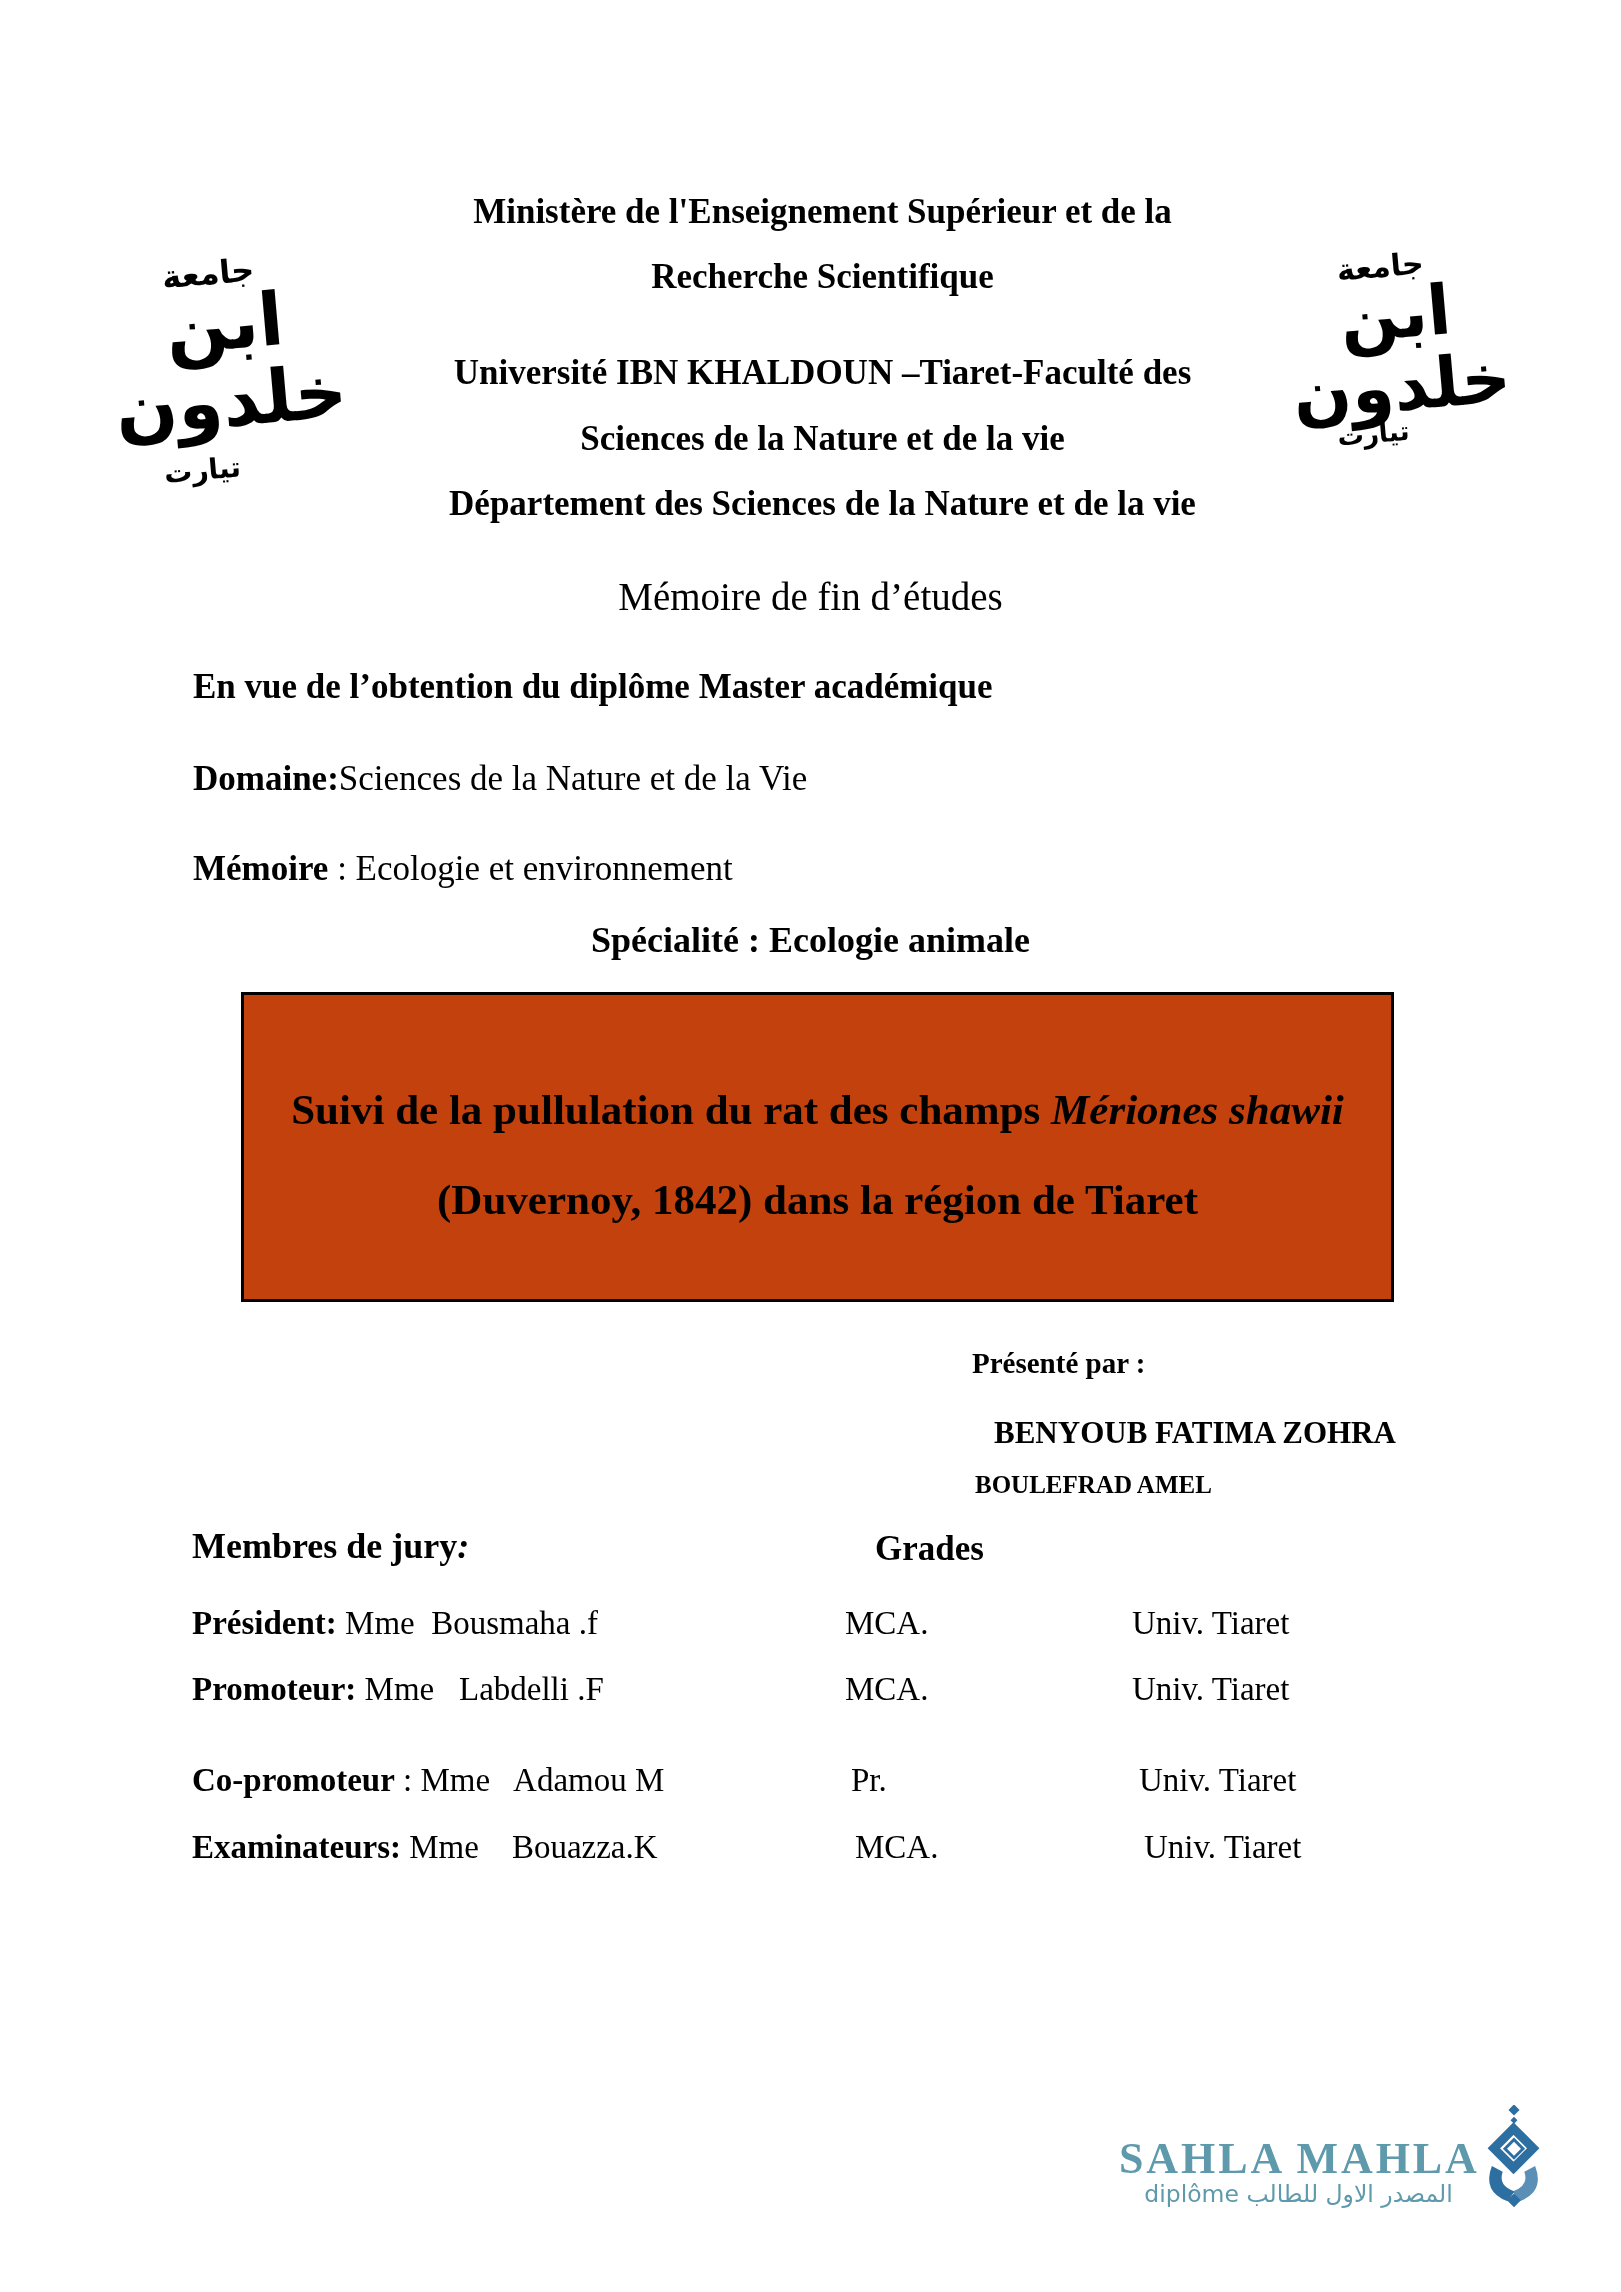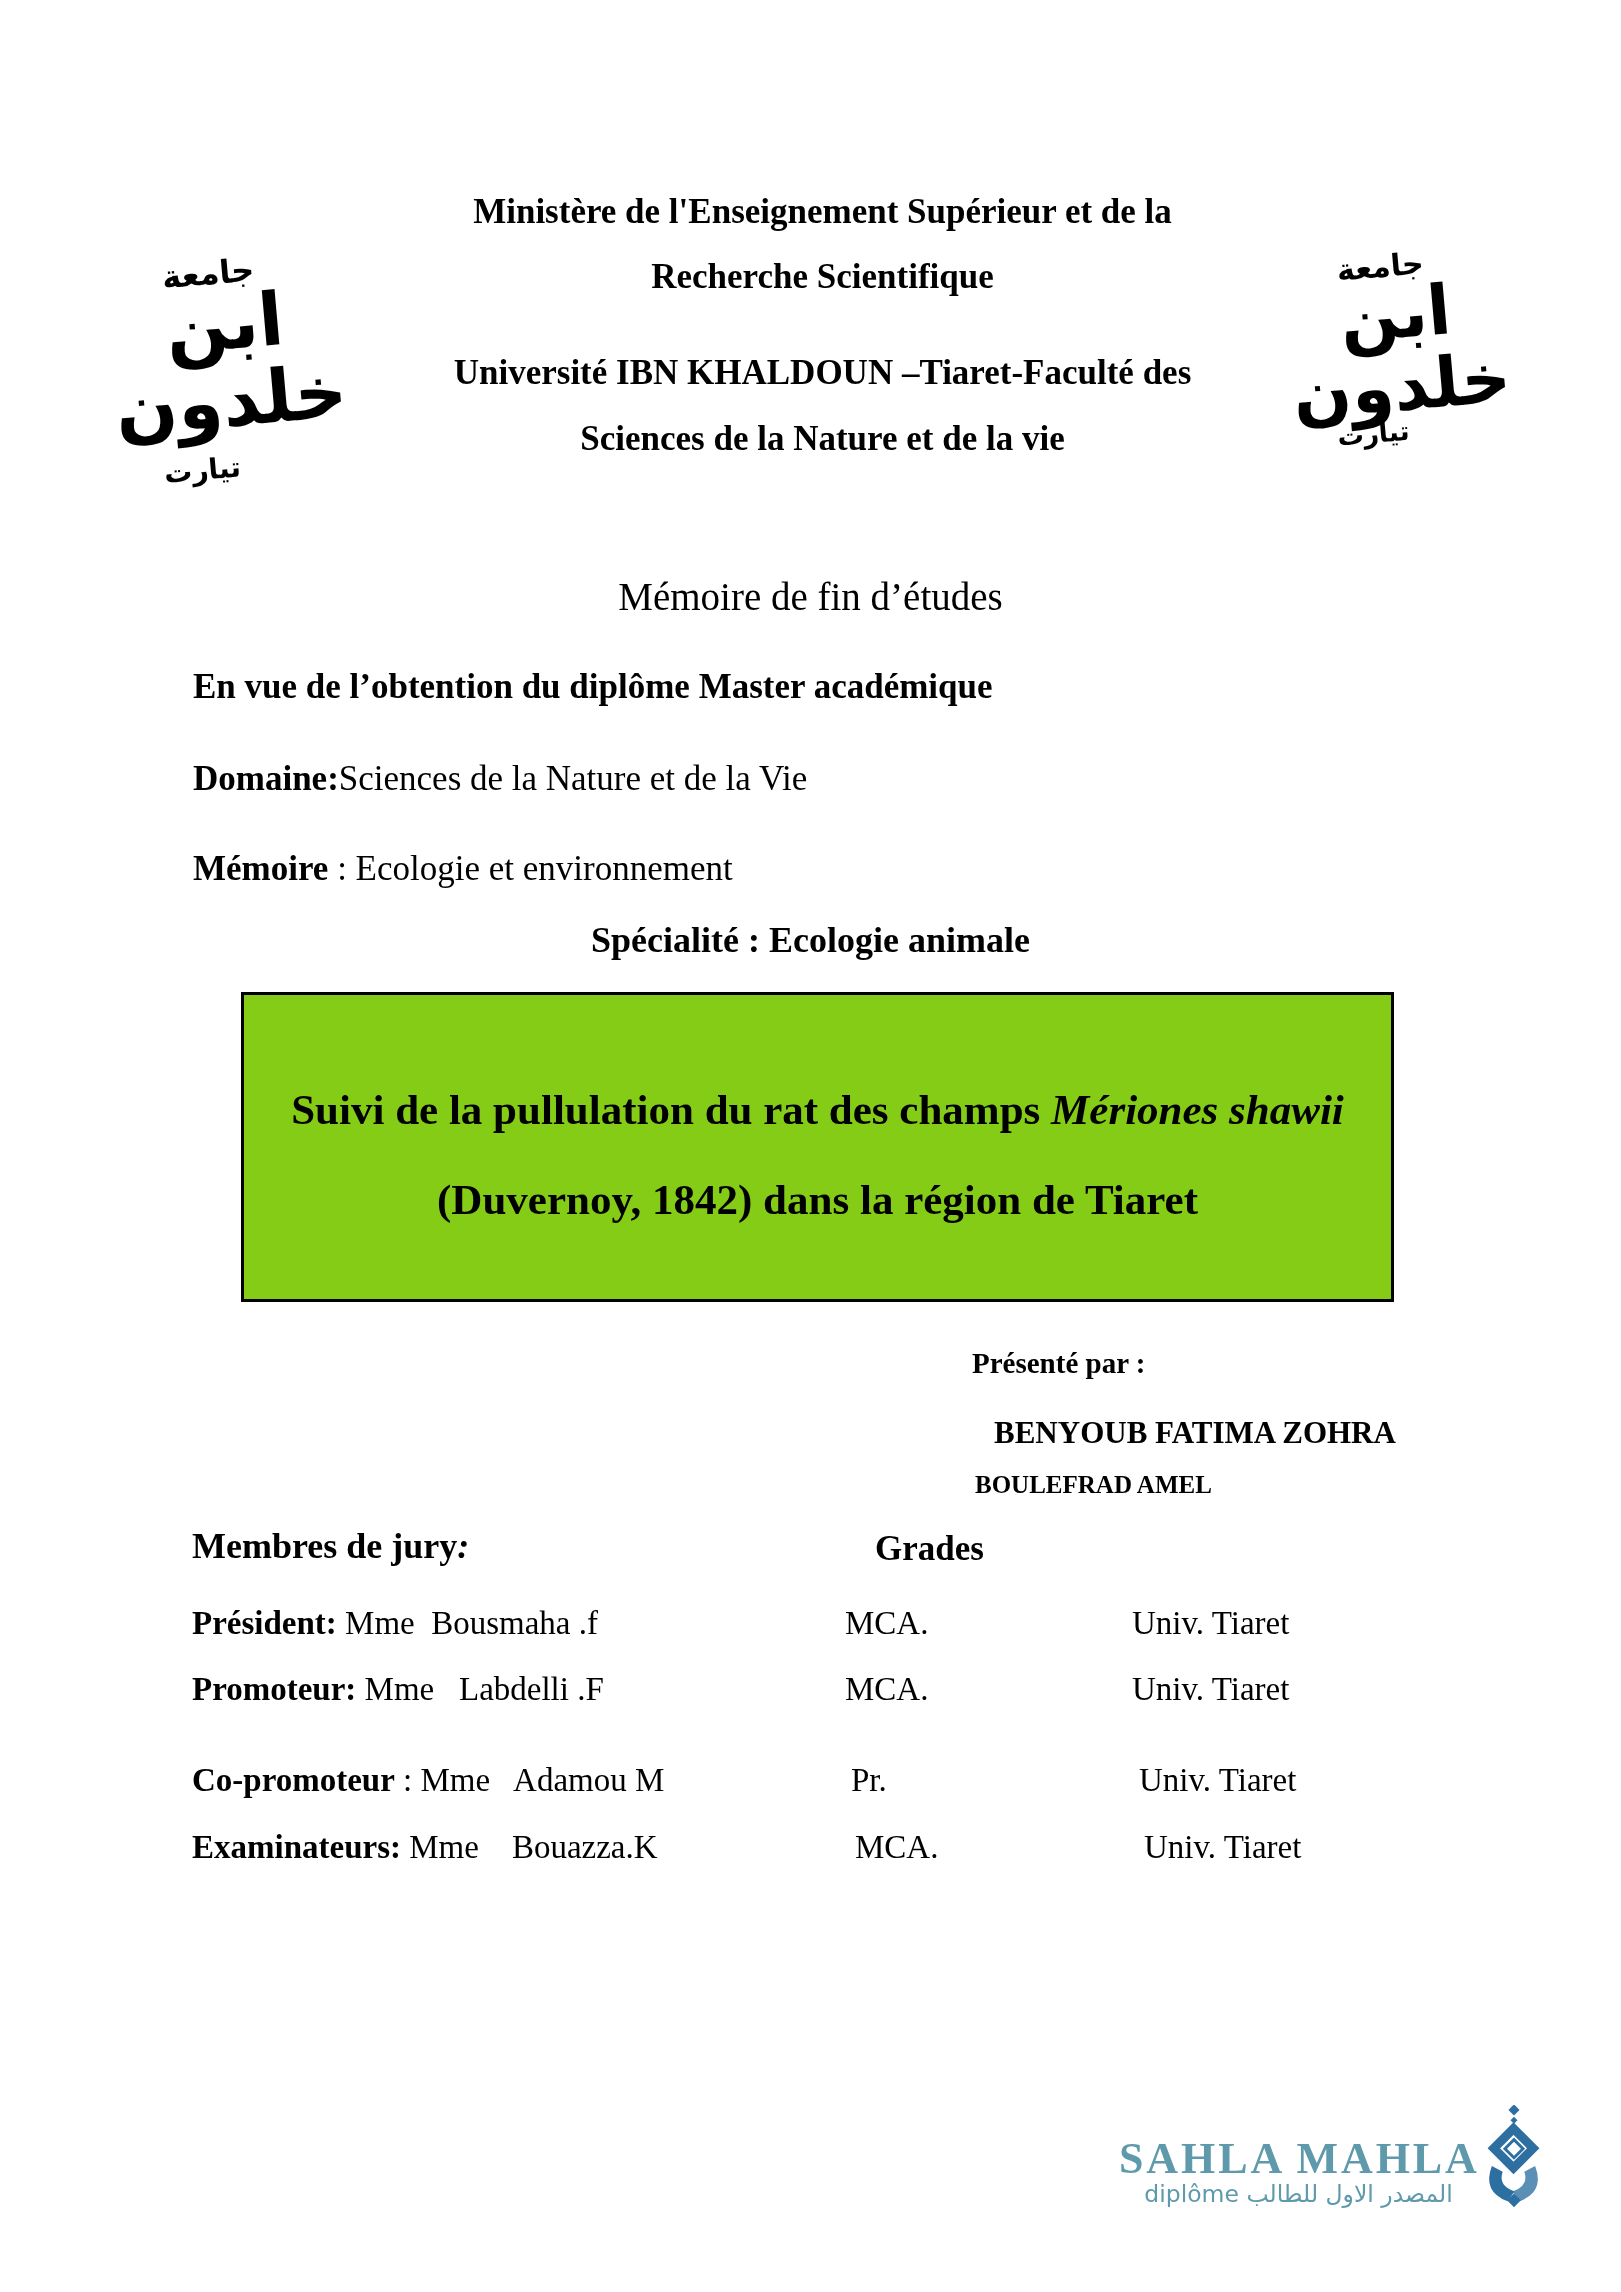--- a/index.html
+++ b/index.html
@@ -39,21 +39,21 @@
   .memoire   { top:574px; font-size:39px; }
   .envue     { left:193px; top:667px; font-size:35px; font-weight:bold; white-space:nowrap; }
   .domaine   { left:193px; top:759px; font-size:35px; white-space:pre; }
   .filiere   { left:193px; top:849px; font-size:35px; white-space:pre; }
   .specialite{ top:919px; font-size:36px; font-weight:bold; }
   .lbl-bold  { font-weight:bold; }
 
   
   .title-box {
     left:241px; top:992px; width:1153px; height:310px;
-    border:3.9px solid #000; background:#84cc16;
+    border:3.9px solid #000; background:#c2410c;
   }
   .tb-line { position:absolute; left:0; width:100%; text-align:center;
              font-size:43px; font-weight:bold; white-space:nowrap; }
   .tb-line1 { top:90px; }
   .tb-line2 { top:180px; }
   .species-italic { font-style:italic; }
 
   
   .presente { left:972px; top:1347px; font-size:29px; font-weight:bold; }
   .auth1    { left:994px; top:1415px; font-size:31px; font-weight:bold; white-space:nowrap; }
@@ -95,20 +95,21 @@
 </style>
 </head>
 <body>
 
 <div class="page">
 
   <div class="abs center hdr hdr-l1">Ministère de l'Enseignement Supérieur et de la</div>
   <div class="abs center hdr hdr-l2">Recherche Scientifique</div>
   <div class="abs center hdr hdr-l3">Université IBN KHALDOUN –Tiaret-Faculté des</div>
   <div class="abs center hdr hdr-l4">Sciences de la Nature et de la vie</div>
+  <div class="abs center hdr hdr-l5">Département des Sciences de la Nature et de la vie</div>
 
   <div class="abs uni-seal seal-left">
     <span class="seal-top">جامعة</span>
     <span class="seal-main">ابن خلدون</span>
     <span class="seal-bottom">تيارت</span>
   </div>
   <div class="abs uni-seal seal-right">
     <span class="seal-top">جامعة</span>
     <span class="seal-main">ابن خلدون</span>
     <span class="seal-bottom">تيارت</span>

